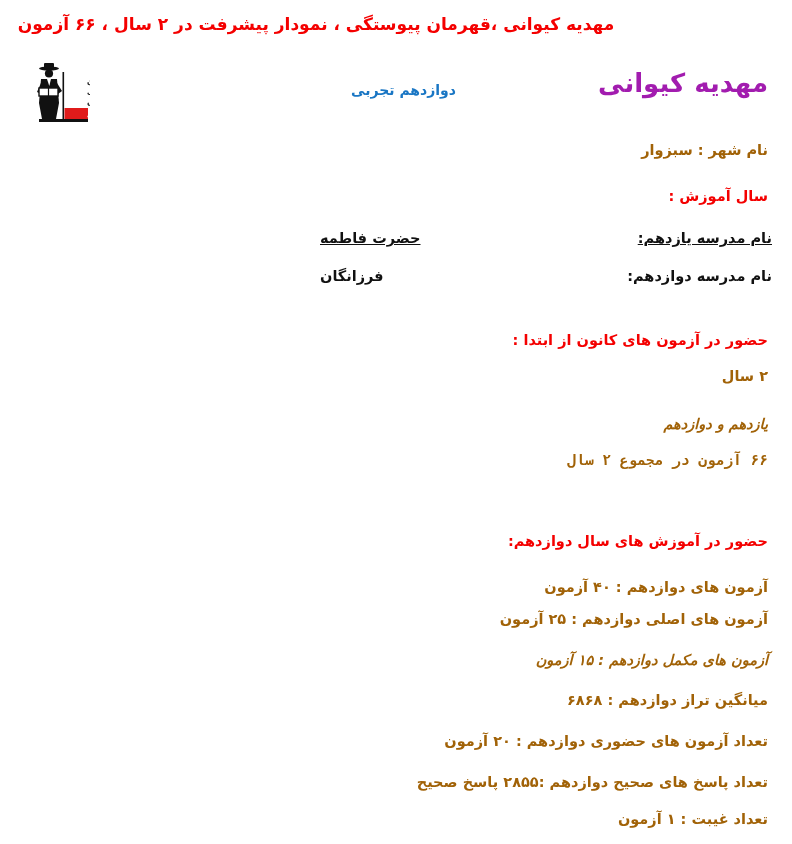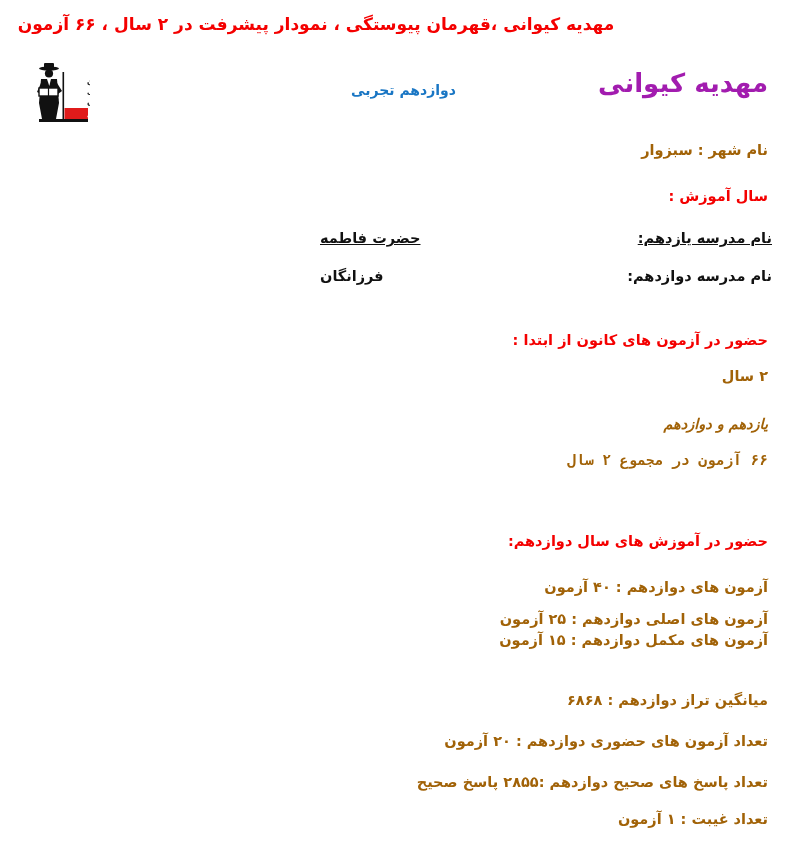--- a/index.html
+++ b/index.html
@@ -96,21 +96,21 @@
   .y-year     { top: 188px; }
   .y-sch11    { top: 230px; text-decoration: underline; }
   .y-sch12    { top: 268px; }
   .y-att-head { top: 332px; }
   .y-att-1    { top: 368px; text-align: right; }
   .y-att-2    { top: 416px; font-style: italic; }
   .y-att-3    { top: 452px; font-family: Liberation Mono, monospace; }
   .y-t12-head { top: 533px; }
   .y-t12-1    { top: 570px; margin-top: 9px; }
   .y-t12-2    { top: 611px; }
-  .y-t12-3    { top: 632px; }
+  .y-t12-3    { top: 652px; font-style: italic; }
   .y-t12-4    { top: 692px; text-align: right; }
   .y-t12-5    { top: 733px; }
   .y-t12-6    { top: 774px; }
   .y-t12-7    { top: 811px; }
 </style>
 </head>
 <body>
 
 <div class="page-title">مهدیه کیوانی ،قهرمان پیوستگی ، نمودار پیشرفت در ۲ سال ، ۶۶ آزمون</div>
 

